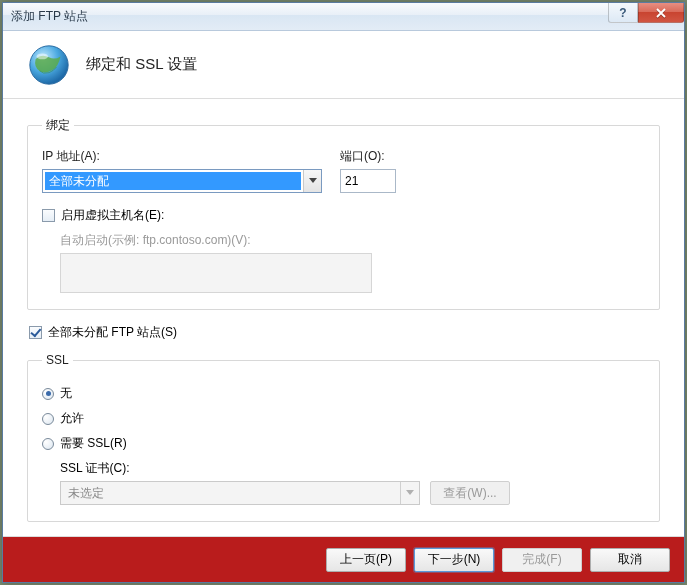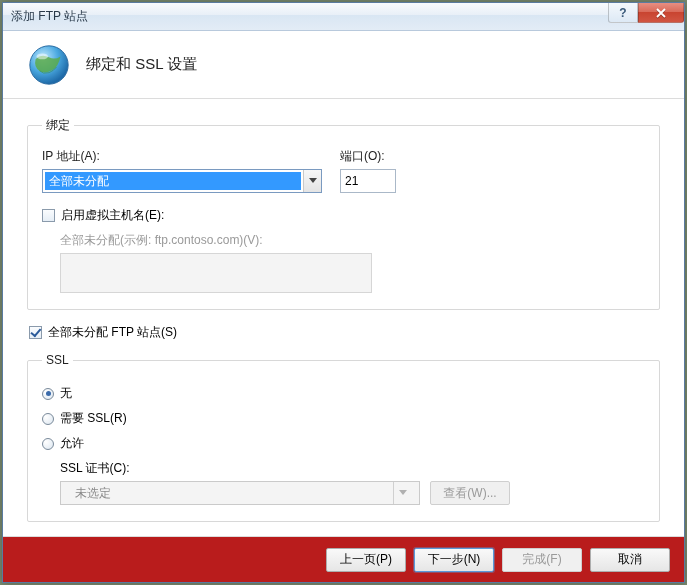--- a/index.html
+++ b/index.html
@@ -173,21 +173,21 @@
     content: ""; width: 5px; height: 5px;
     background: #3a6aaa; border-radius: 50%;
   }
   .cert-row { display: flex; align-items: center; gap: 10px; margin-top: 4px; }
   .cert-combo {
     width: 360px; height: 24px;
     border: 1px solid #cacaca;
     background: #f4f4f4;
     color: #8a8a8a;
     display: flex; align-items: center;
-    padding: 8px;
+    padding: 1px;
   }
   .cert-combo .txt { flex:1; padding:0 6px; }
   .cert-combo .arr {
     width: 18px; height: 22px;
     display:flex;align-items:center;justify-content:center;
     border-left:1px solid #d0d0d0;
   }
   .btn {
     height: 24px;
     min-width: 80px;
@@ -276,44 +276,44 @@
           <input class="text-input port" value="21" style="">
         </div>
       </div>
 
       <div class="check-row">
         <div class="checkbox"></div>
         <span>启用虚拟主机名(E):</span>
       </div>
 
       <div class="sub-indent">
-        <div class="label disabled">全部未分配(示例: ftp.contoso.com)(V):</div>
+        <div class="label disabled">自动启动(示例: ftp.contoso.com)(V):</div>
         <div class="disabled-input"></div>
       </div>
     </fieldset>
 
     <div class="check-row auto-start">
       <div class="checkbox checked"></div>
       <span>全部未分配 FTP 站点(S)</span>
     </div>
 
     <fieldset>
       <legend>SSL</legend>
 
       <div class="radio-row">
         <div class="radio checked"></div>
         <span>无</span>
       </div>
       <div class="radio-row">
         <div class="radio"></div>
-        <span>需要 SSL(R)</span>
+        <span>允许</span>
       </div>
       <div class="radio-row">
         <div class="radio"></div>
-        <span>允许</span>
+        <span>需要 SSL(R)</span>
       </div>
 
       <div class="ssl-label">SSL 证书(C):</div>
       <div class="cert-row" style="margin-left:18px;">
         <div class="cert-combo">
           <span class="txt">未选定</span>
           <span class="arr">
             <svg width="8" height="6" viewBox="0 0 8 6">
                 <path d="M0 0 L8 0 L4 5 Z" fill="#b0b0b0"></path>
               </svg>

